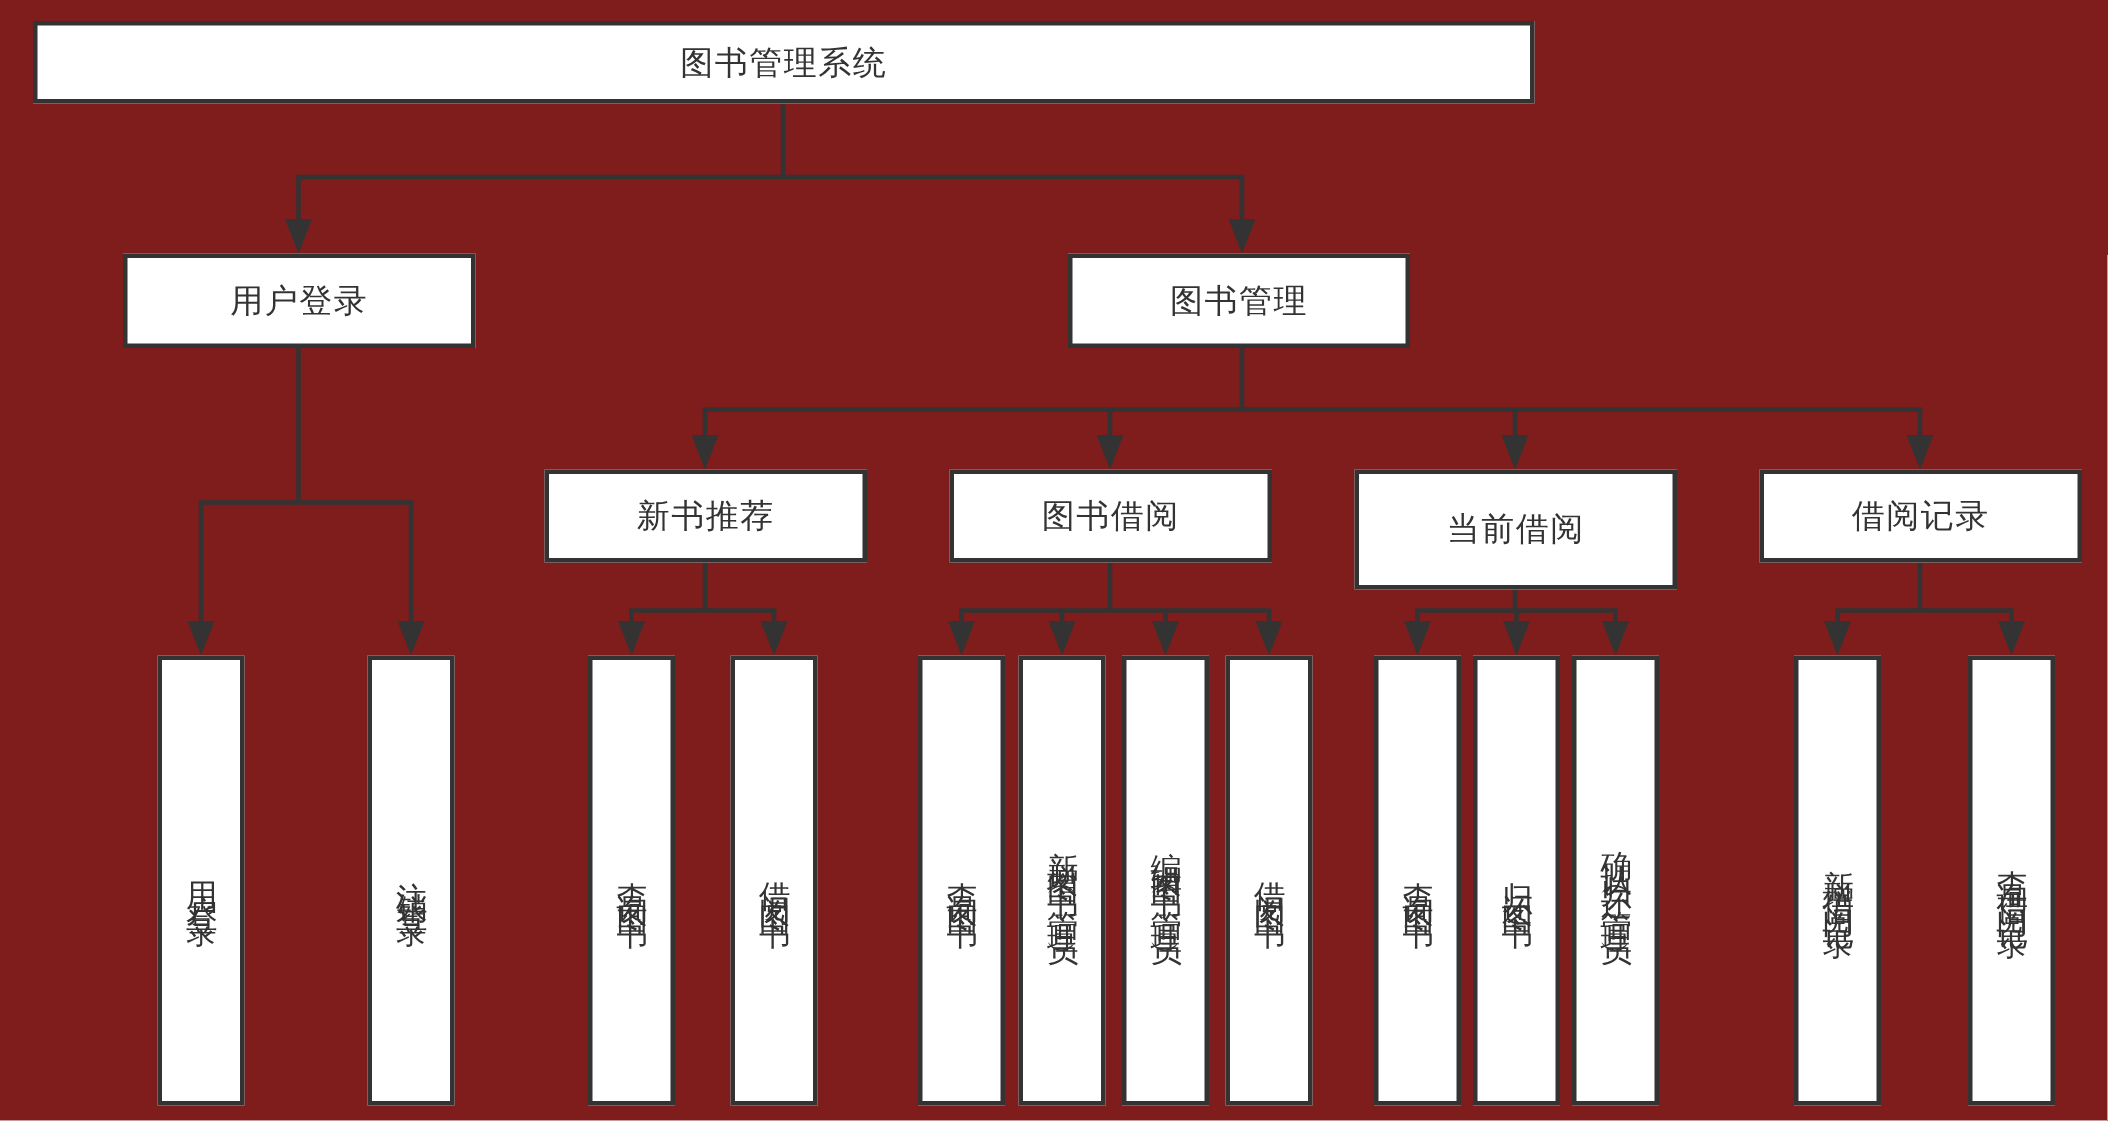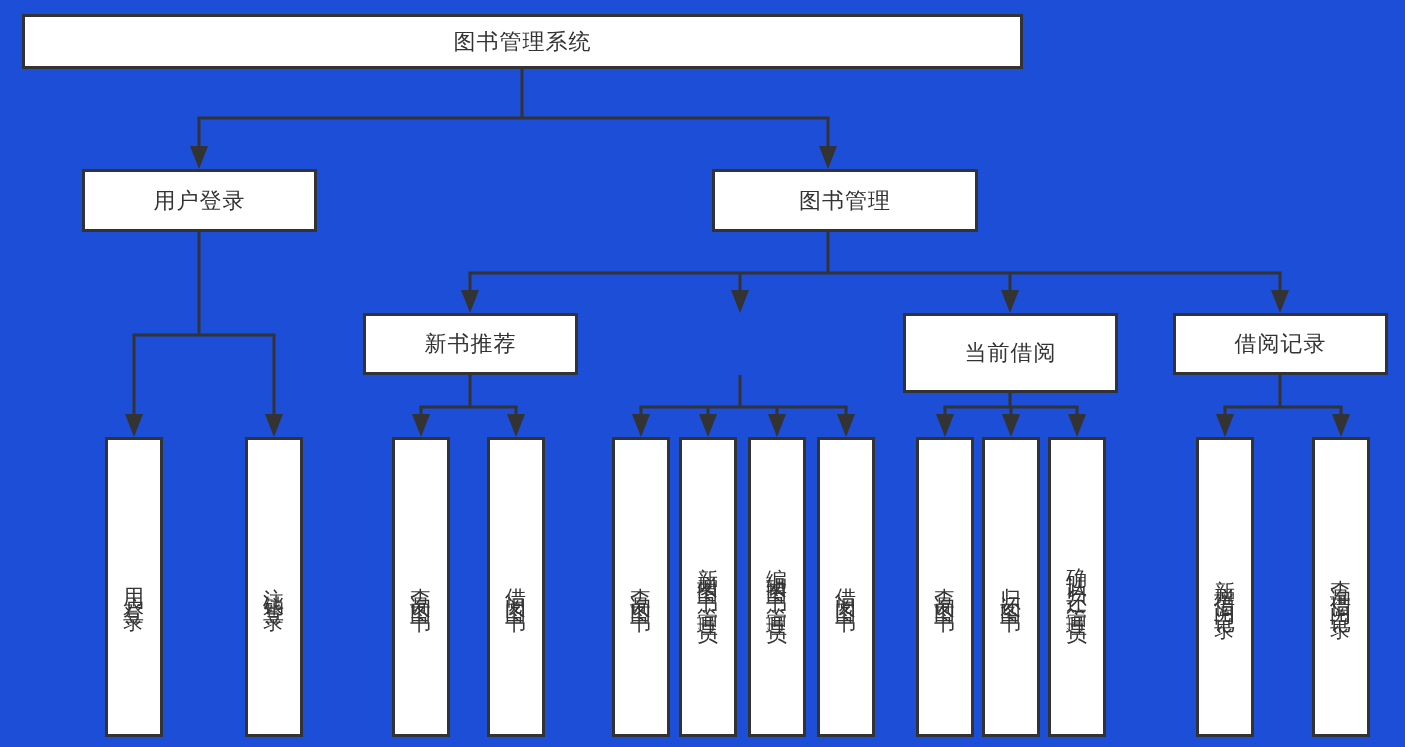--- a/index.html
+++ b/index.html
@@ -5,21 +5,21 @@
   html, body {
     margin: 0;
     padding: 0;
     background: #ffffff;
     font-family: "Liberation Sans", "DejaVu Sans", sans-serif;
   }
   .stage {
     position: relative;
     width: 1405px;
     height: 747px;
-    background: #1d4ed8;
+    background: #7f1d1d;
     overflow: hidden;
   }
   .connectors {
     position: absolute;
     left: 0;
     top: 0;
     width: 1405px;
     height: 747px;
     z-index: 1;
   }
@@ -119,26 +119,29 @@
       <polygon points="1332,414 1350,414 1341,437" fill="#333333"></polygon>
     </svg>
 
   <div class="node" style="left:22px; top:14px; width:1001px; height:55px;">
     <span class="hlabel">图书管理系统</span>
   </div>
 
   <div class="node" style="left:82px; top:169px; width:235px; height:63px;">
     <span class="hlabel">用户登录</span>
   </div>
-  <div class="node" style="left:712px; top:169px; width:266px; height:63px;">
+  <div class="node" style="left:712px; top:169px; width:228px; height:63px;">
     <span class="hlabel">图书管理</span>
   </div>
 
   <div class="node" style="left:363px; top:313px; width:215px; height:62px;text-align:center;">
     <span class="hlabel">新书推荐</span>
+  </div>
+  <div class="node" style="left:633px; top:313px; width:215px; height:62px;">
+    <span class="hlabel">图书借阅</span>
   </div>
   <div class="node" style="left:903px; top:313px; width:215px; height:80px;">
     <span class="hlabel">当前借阅</span>
   </div>
   <div class="node" style="left:1173px; top:313px; width:215px; height:62px;">
     <span class="hlabel">借阅记录</span>
   </div>
 
   <div class="node" style="left:105px; top:437px; width:58px; height:300px;">
     <span class="vlabel">用户登录</span>

